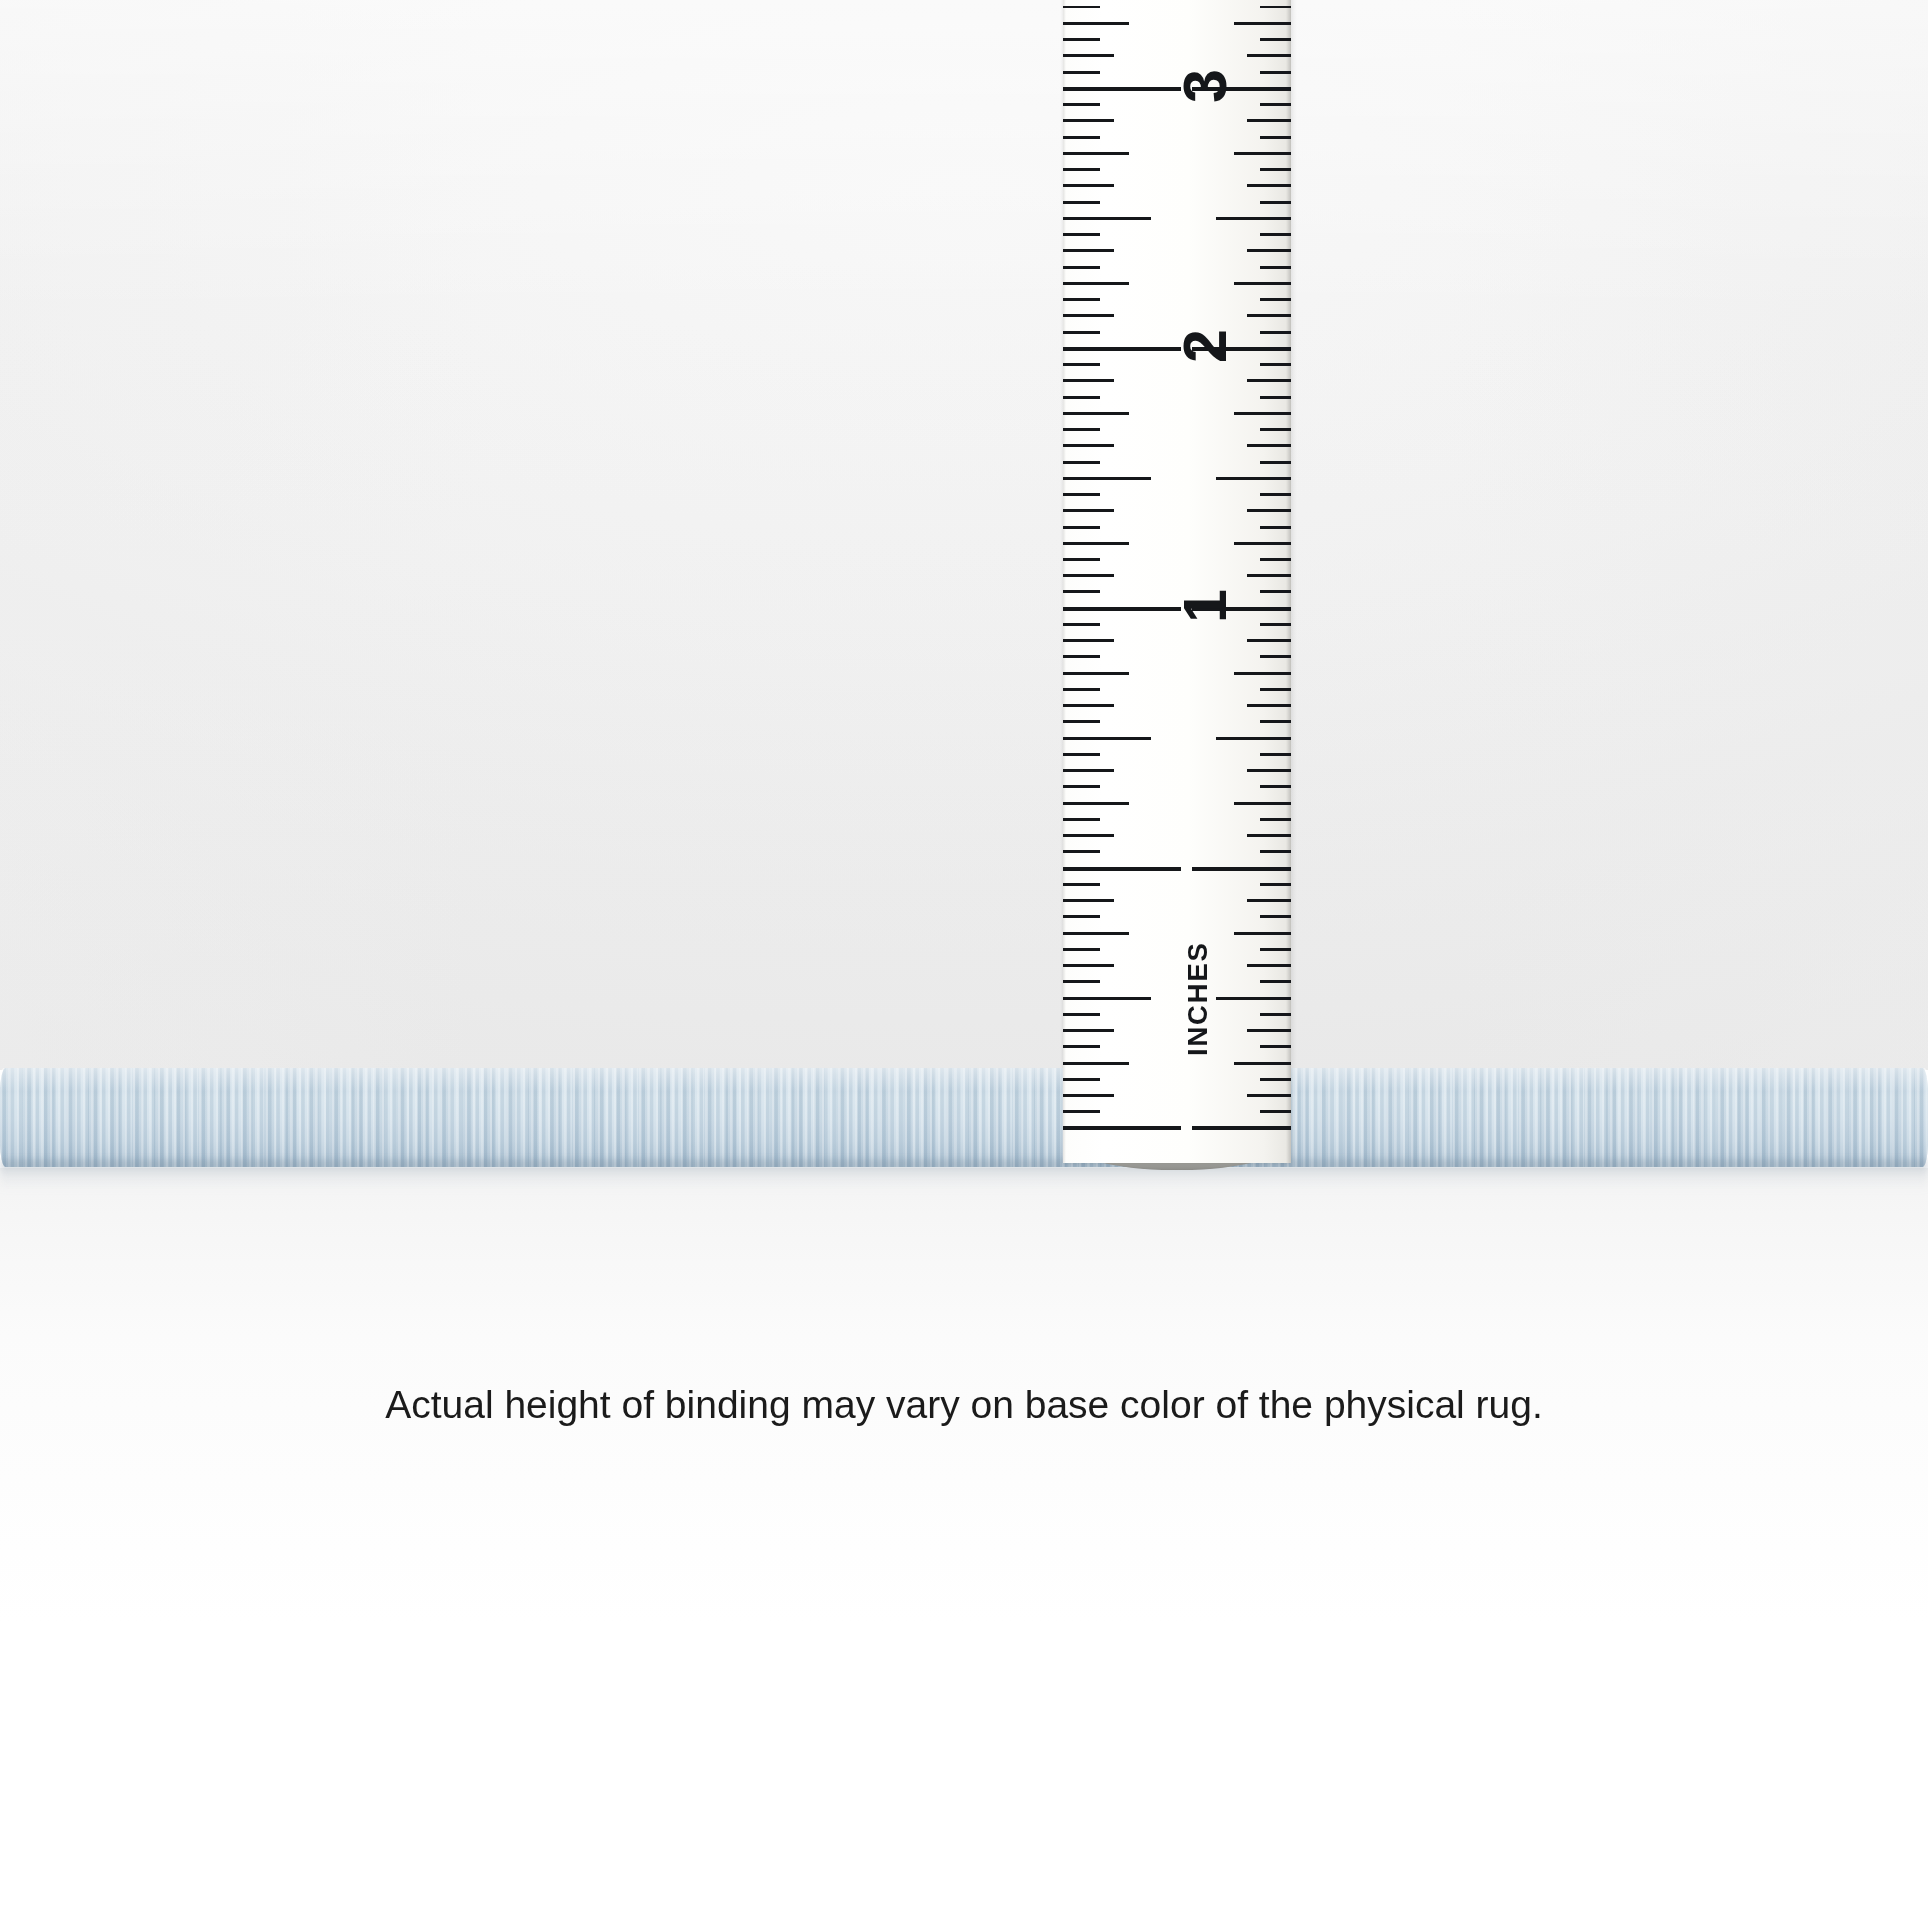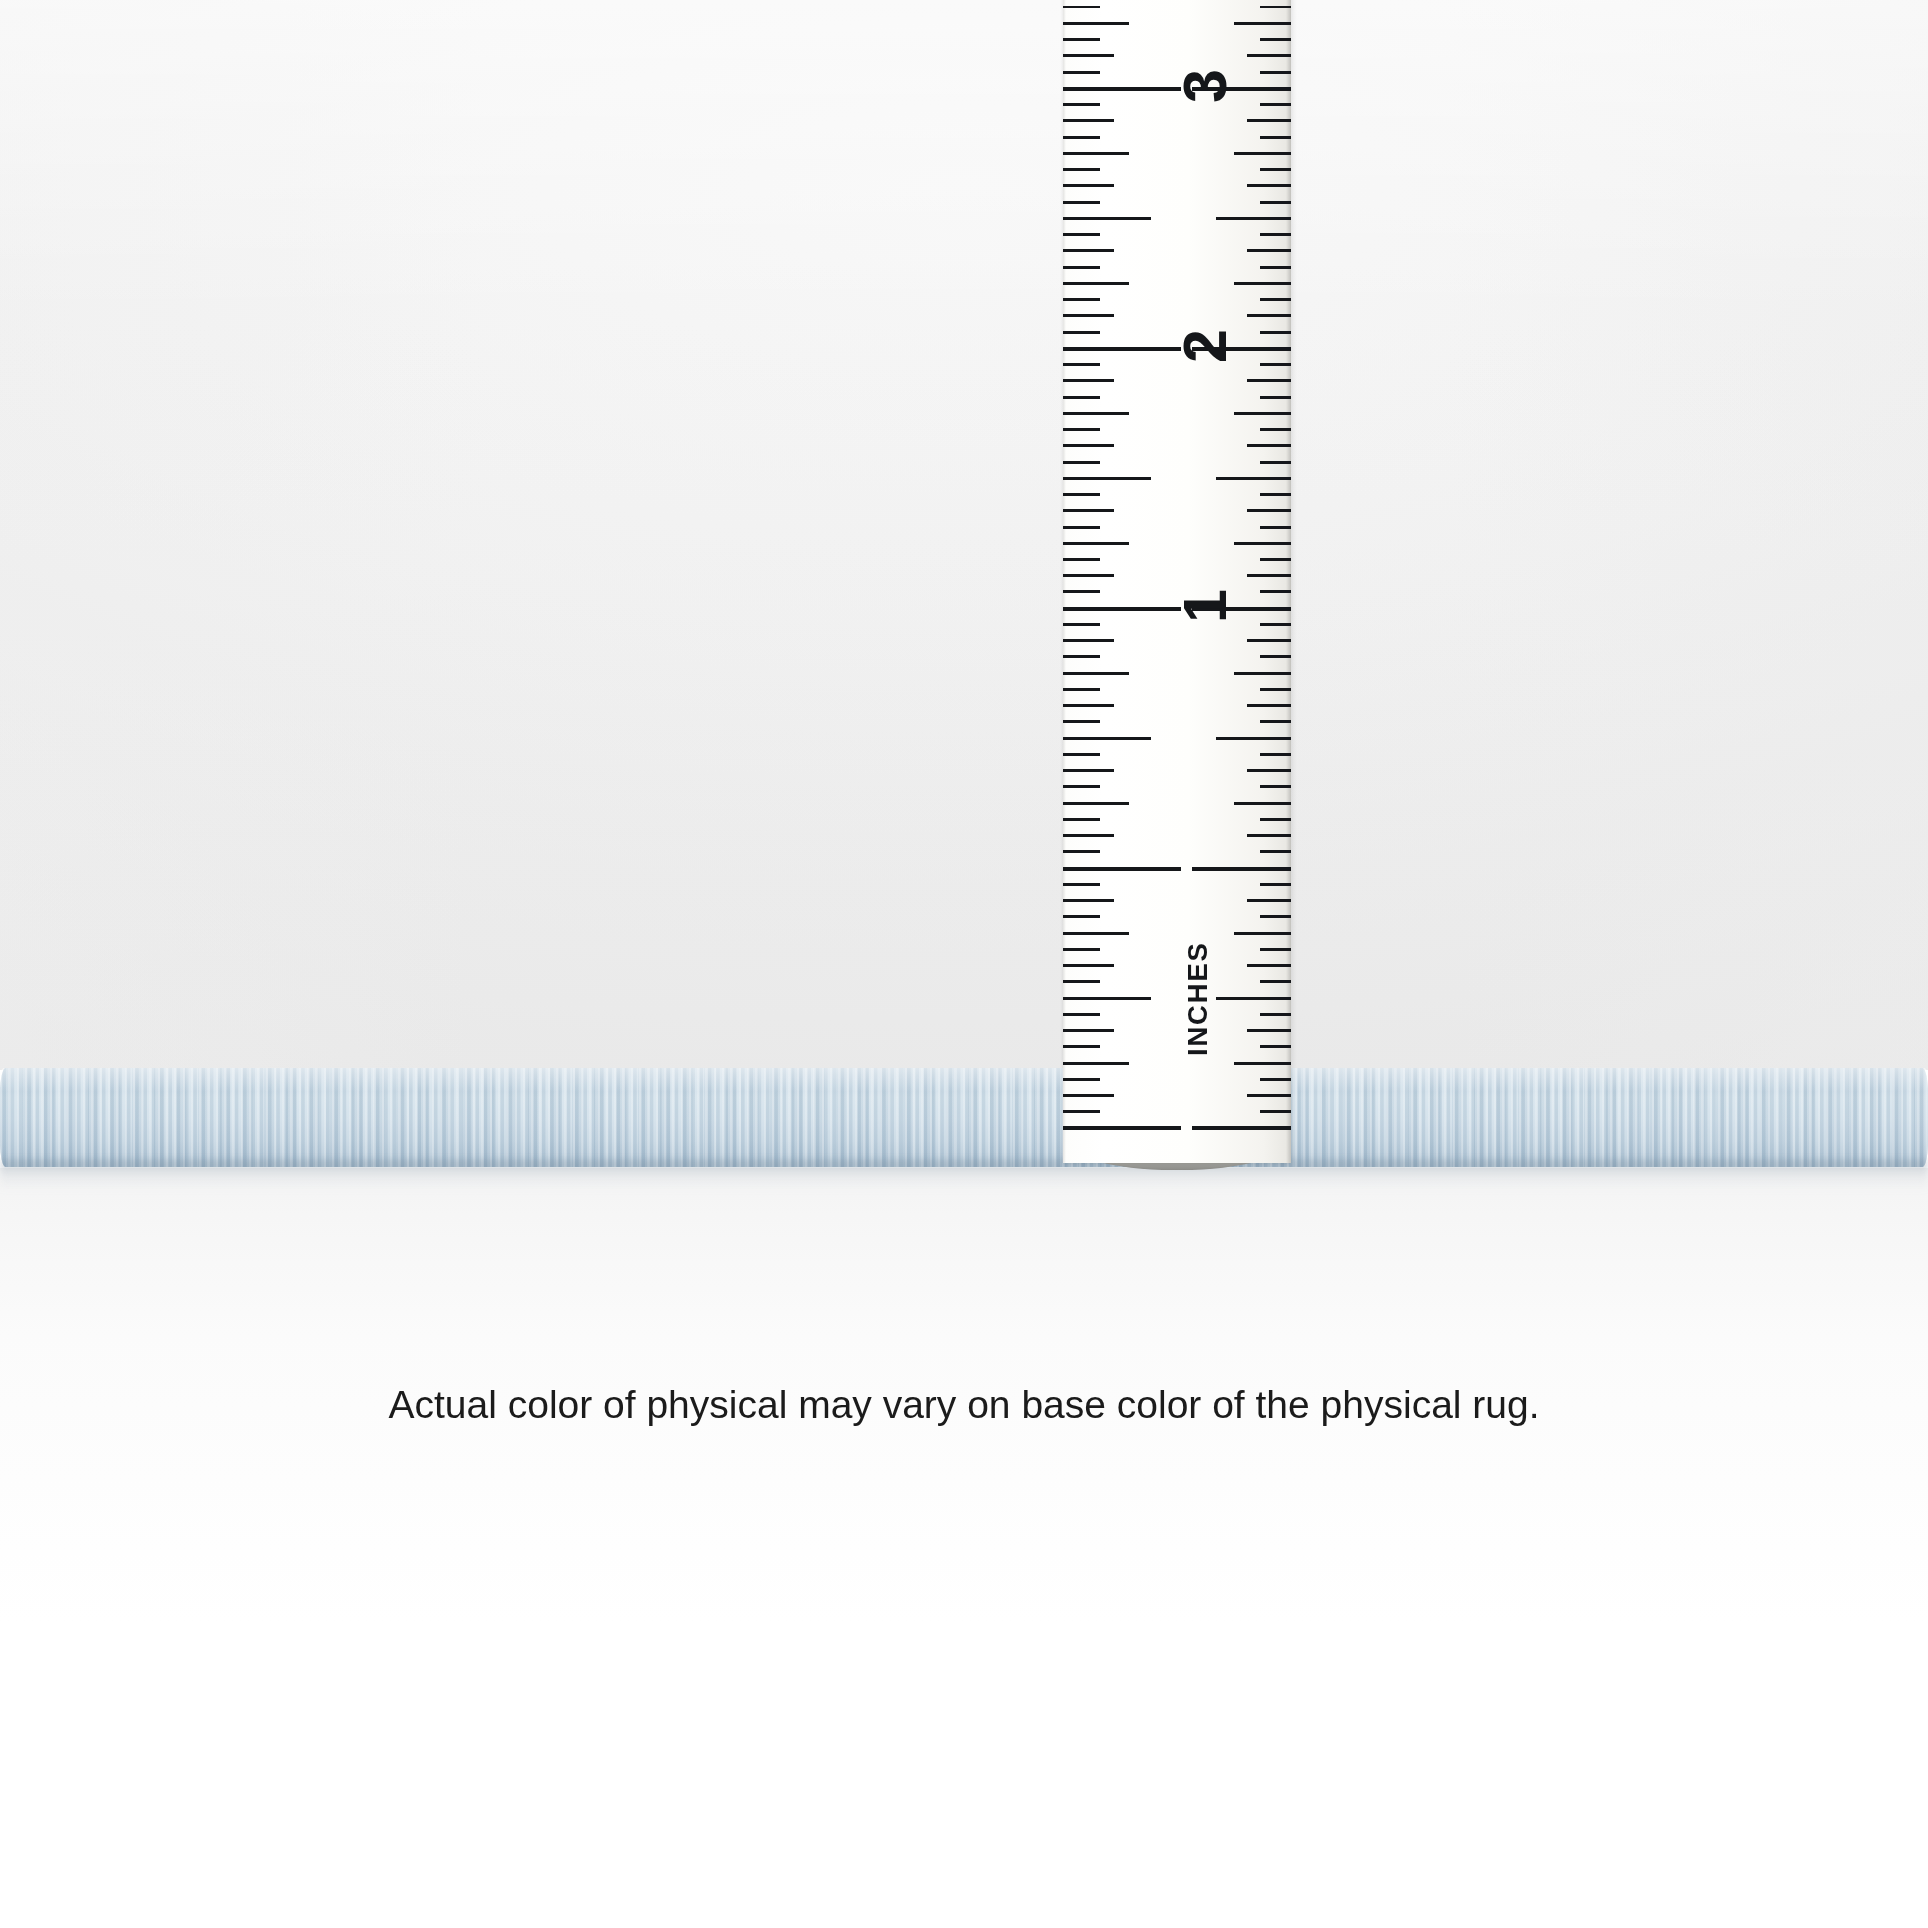--- a/index.html
+++ b/index.html
@@ -380,17 +380,17 @@
       </div>
 
     <div class="num" style="top:632px;">1</div>
     <div class="num" style="top:372px;">2</div>
     <div class="num" style="top:112px;">3</div>
 
     <div class="inches-label" style="top:1065px;">INCHES</div>
   </div>
 
   <div class="caption">
-    <span class="caption-line">Actual color of physical may vary on base color of the physical rug.</span>
+    <span class="caption-line">Actual height of binding may vary on base color of the physical rug.</span>
   </div>
 
 </div>
 
 
 </body></html>

